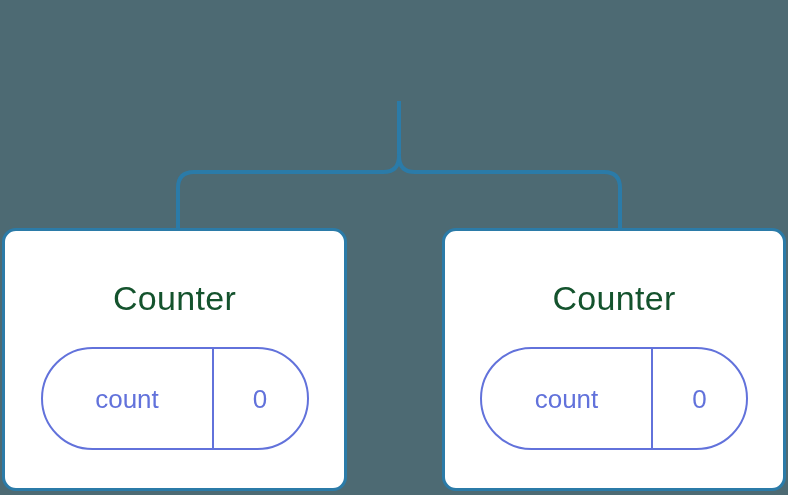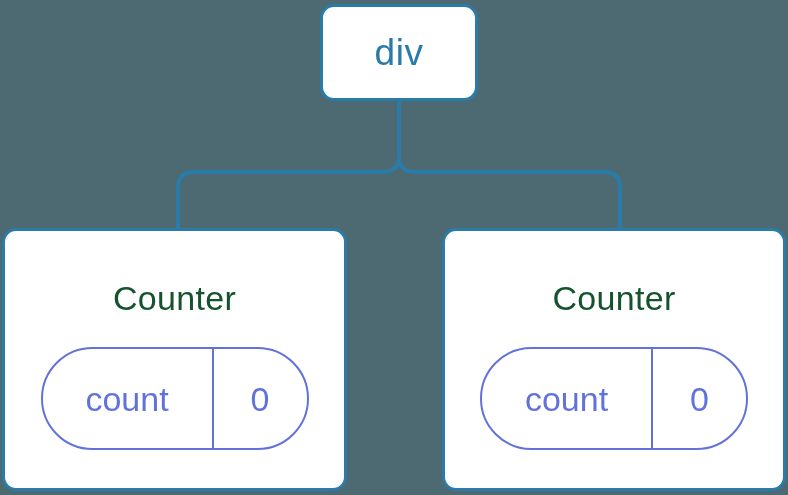--- a/index.html
+++ b/index.html
@@ -84,21 +84,21 @@
     display: flex;
     align-items: stretch;
     background: #ffffff;
   }
   .capsule-key,
   .capsule-val {
     display: flex;
     align-items: center;
     justify-content: center;
     color: #6272db;
-    font-size: 34px;
+    font-size: 26px;
     line-height: 1;
     box-sizing: border-box;
   }
   .capsule-key {
     width: 171px;
     border-right: 2px solid #6272db;
   }
   .capsule-val {
     flex: 1 1 auto;
   }
@@ -110,23 +110,20 @@
 
   <svg id="connectors" viewBox="0 0 788 495" width="788" height="495" xmlns="http://www.w3.org/2000/svg">
 
     <path d="M 399 101 L 399 156" fill="none" stroke="#2b7ba8" stroke-width="4"></path>
 
     <path d="M 399 156 Q 399 172 383 172 L 194 172 Q 178 172 178 188 L 178 228" fill="none" stroke="#2b7ba8" stroke-width="4" stroke-linecap="round"></path>
 
     <path d="M 399 156 Q 399 172 415 172 L 604 172 Q 620 172 620 188 L 620 228" fill="none" stroke="#2b7ba8" stroke-width="4" stroke-linecap="round"></path>
   </svg>
 
-  <div class="node node-root">
-    <span class="node-title-root">div</span>
-  </div>
 
   <div class="node node-child-left">
     <span class="node-title-child">Counter</span>
     <div class="capsule">
       <span class="capsule-key">count</span>
       <span class="capsule-val">0</span>
     </div>
   </div>
 
   <div class="node node-child-right">

